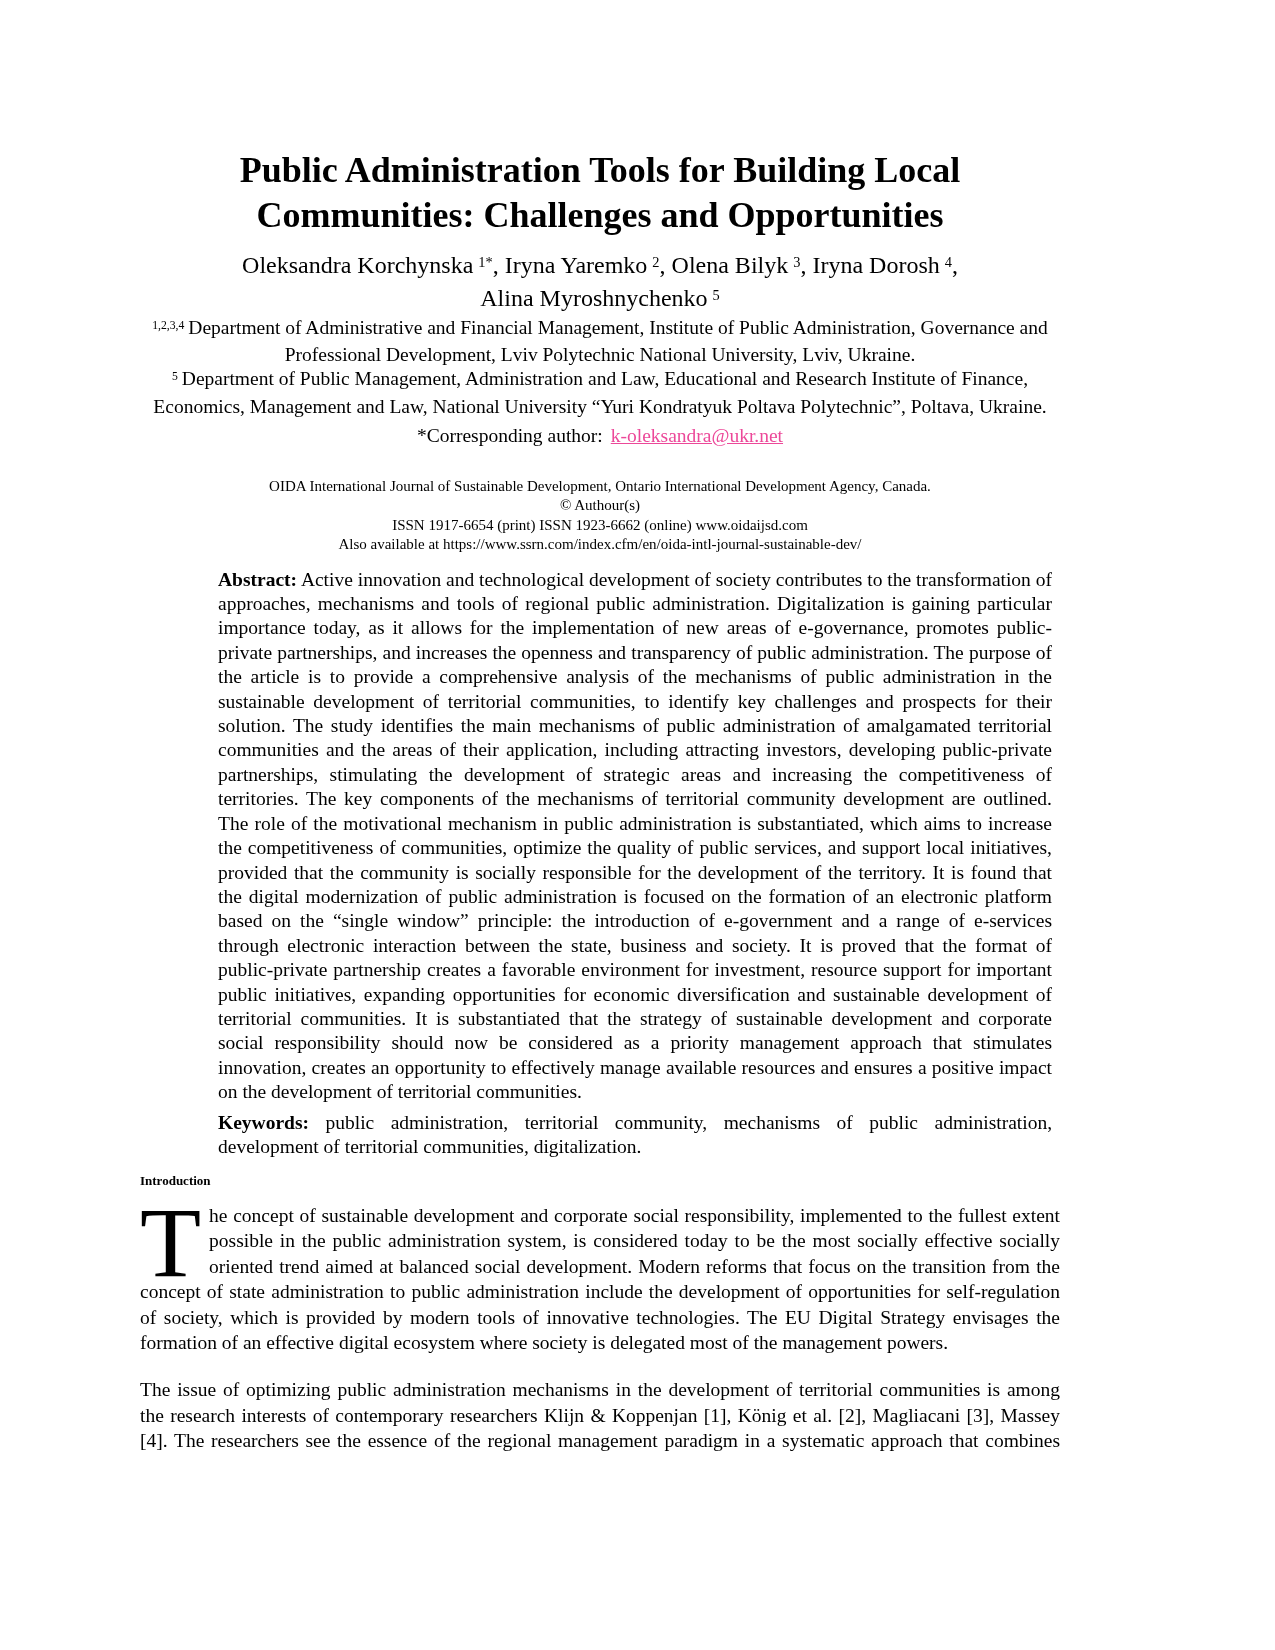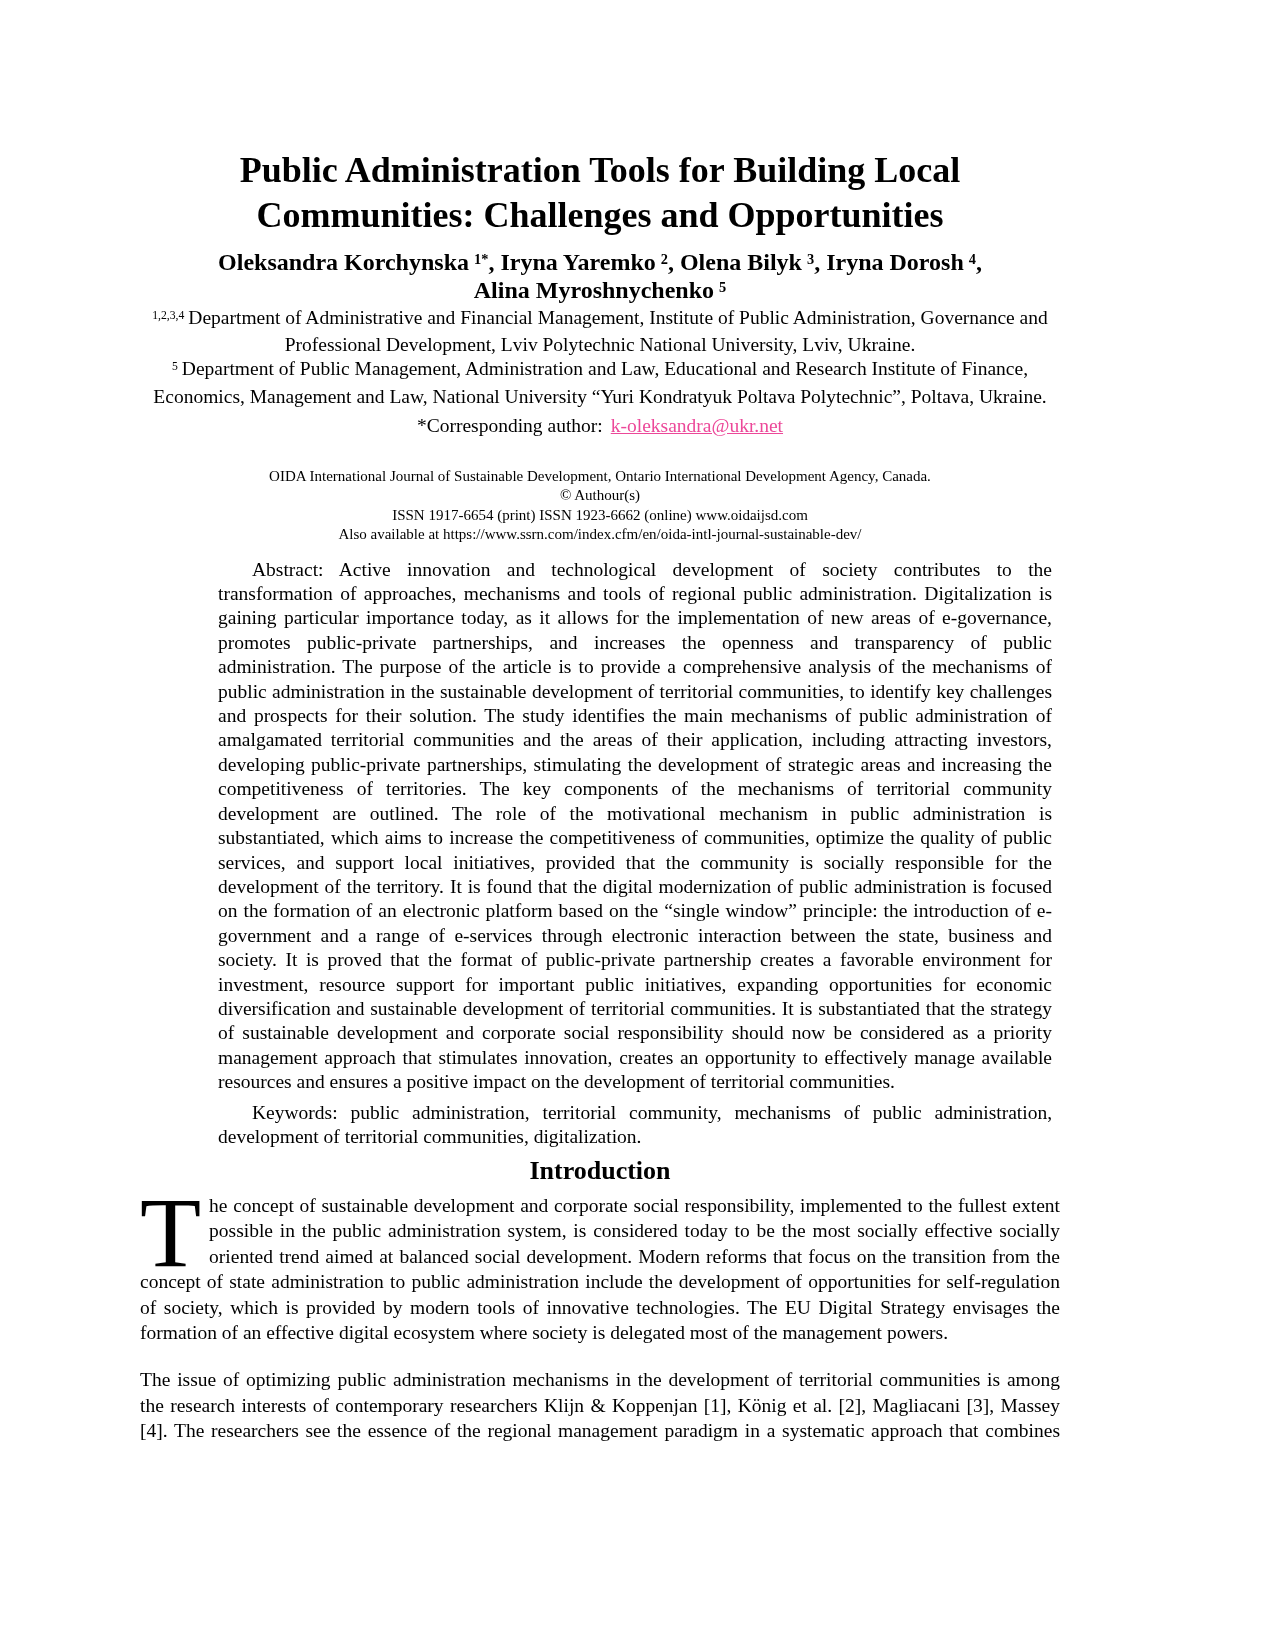--- a/index.html
+++ b/index.html
@@ -23,22 +23,22 @@
     text-align: center;
     font-size: 36px;
     line-height: 45px;
     font-weight: bold;
   }
   .title .tline { display: block; }
 
   .authors-line {
     text-align: center;
     font-size: 24px;
-    line-height: 25px;
-    font-weight: bold;
+    line-height: 30px;
+    font-weight: normal;
   }
   .authors-line-1 { margin-top: 12px; }
   .author sup, .aff sup {
     font-size: 60%;
     vertical-align: baseline;
     position: relative;
     top: -0.45em;
   }
   .author sup { margin-left: 5px; }
 
@@ -73,26 +73,26 @@
   .abstract-block {
     width: 834px;
     margin-left: 78px;
     text-align: justify;
     font-size: 19.5px;
     line-height: 24.4px;
   }
   .abstract-block.abstract { margin-top: 13px; }
   .abstract-block.keywords { margin-top: 6px; }
   .abstract-block p { margin: 0; }
-  .lbl { font-weight: normal; margin-left: 34px; }
+  .lbl { font-weight: bold; }
 
   .section-heading {
     margin-top: 12px;
-    text-align: center;
-    font-size: 26px;
+    text-align: left;
+    font-size: 13px;
     line-height: 19.5px;
     font-weight: bold;
   }
 
   .body-par {
     margin: 0;
     text-align: justify;
     font-size: 19.5px;
     line-height: 25.4px;
   }

